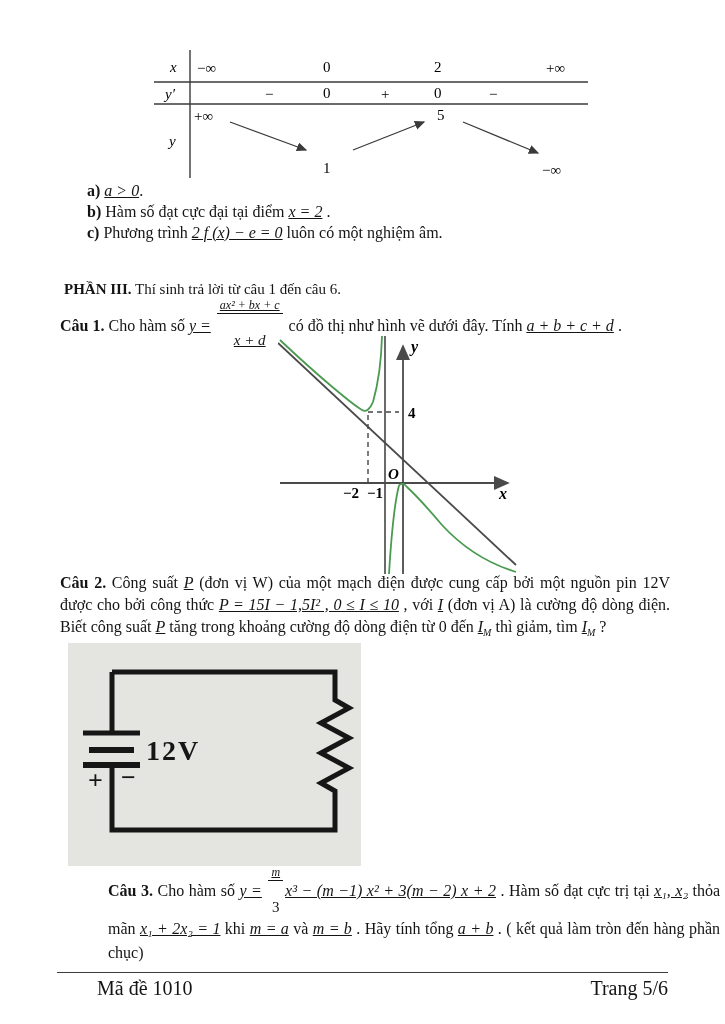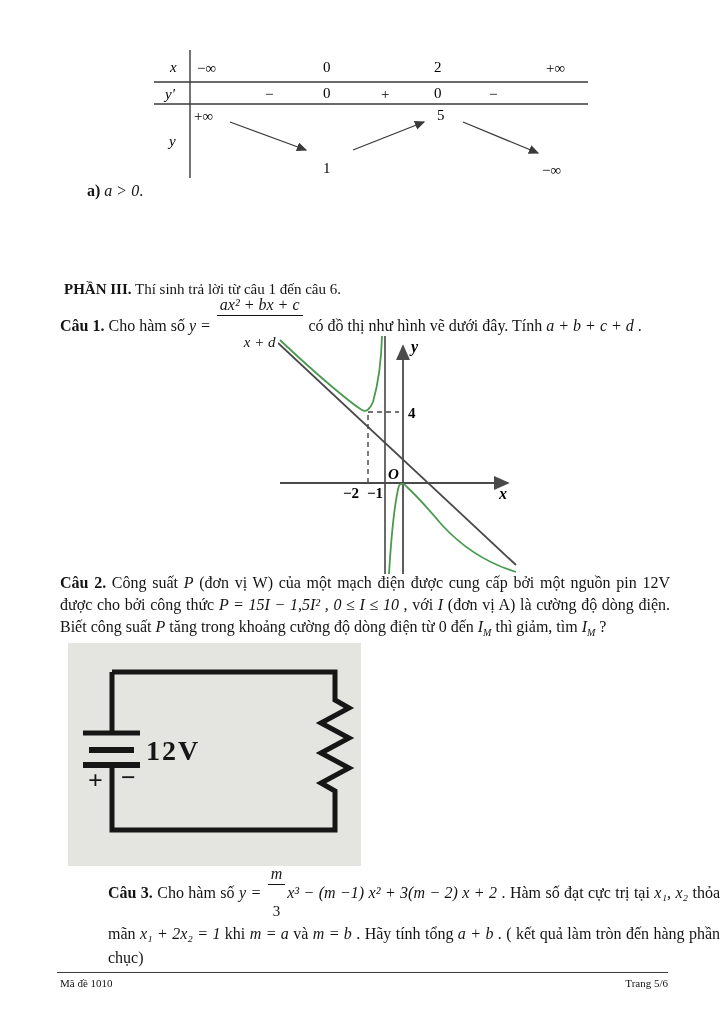--- a/index.html
+++ b/index.html
@@ -2,32 +2,32 @@
 <html><head>
 <meta charset="utf-8">
 <style>
   html,body{margin:0;padding:0;background:#f2f2f2;}
   .page{
     position:relative;width:725px;height:1024px;background:#ffffff;
     font-family:"Liberation Serif","DejaVu Serif",serif;color:#141414;
     overflow:hidden;margin:0 auto;
   }
   .abs{position:absolute;}
-  .mi{font-style:italic;font-family:"Liberation Serif","DejaVu Sans",serif;}
+  .mi{font-style:italic;font-family:"Liberation Serif","DejaVu Sans",serif;text-decoration:underline;}
   .bl{font-weight:bold;}
   .item{font-size:16px;line-height:20.8px;}
   .para{font-size:16px;line-height:22px;text-align:justify;}
   .frac{display:inline-block;text-align:center;vertical-align:middle;line-height:1.05;padding:0 2px;position:relative;top:-2px;}
-  .frac .num{display:block;padding:0 3px 1px 3px;border-bottom:1.2px solid #141414;font-size:16px;}
+  .frac .num{display:block;padding:0 3px 1px 3px;border-bottom:1.2px solid #141414;font-size:12px;}
   .frac .den{display:block;padding-top:19px;font-size:15px;}
   sub.msub{font-size:10px;font-style:italic;line-height:0;}
   .cau1row{display:flex;align-items:center;font-size:16px;white-space:nowrap;justify-content:space-between;}
   .cau1row>span{margin-right:4px;}
   .footer-line{border-top:1.6px solid #3c3c3c;}
-  .footer-text{font-size:11px;}
+  .footer-text{font-size:20px;margin-left:37px;}
   svg text{font-family:"Liberation Serif","DejaVu Serif",serif;}
 </style>
 </head>
 <body>
 
 <div class="page">
 
   <svg class="abs" style="left:150px;top:48px;" width="442" height="132" viewBox="0 0 442 132">
     <defs>
       <marker id="arr" markerWidth="9" markerHeight="8" refX="7" refY="3.5" orient="auto">
@@ -57,20 +57,22 @@
     <text x="173" y="125" font-size="15">1</text>
     <text x="392" y="127" font-size="15">−∞</text>
 
     <line x1="80" y1="74" x2="156" y2="102" stroke="#3a3a3a" stroke-width="1.3" marker-end="url(#arr)"></line>
     <line x1="203" y1="102" x2="274" y2="74" stroke="#3a3a3a" stroke-width="1.3" marker-end="url(#arr)"></line>
     <line x1="313" y1="74" x2="388" y2="105" stroke="#3a3a3a" stroke-width="1.3" marker-end="url(#arr)"></line>
   </svg>
 
   <div class="abs" style="left:87px;top:181px;width:540px;">
     <div class="item"><span class="bl">a)</span> <span class="mi">a &gt; 0</span><span>.</span></div>
+    <div class="item"><span class="bl">b)</span><span> Hàm số đạt cực đại tại điểm </span><span class="mi">x = 2</span><span> .</span></div>
+    <div class="item"><span class="bl">c)</span><span> Phương trình </span><span class="mi">2 f (x) − e = 0</span><span> luôn có một nghiệm âm.</span></div>
   </div>
 
   <div class="abs" style="left:64px;top:281px;font-size:15px;">
     <span class="bl">PHẦN III.</span><span> Thí sinh trả lời từ câu 1 đến câu 6.</span>
   </div>
 
   <div class="abs cau1row" style="left:60px;top:304px;height:44px;">
     <span class="bl">Câu 1.</span>
     <span> Cho hàm số </span>
     <span class="mi">y =</span>

